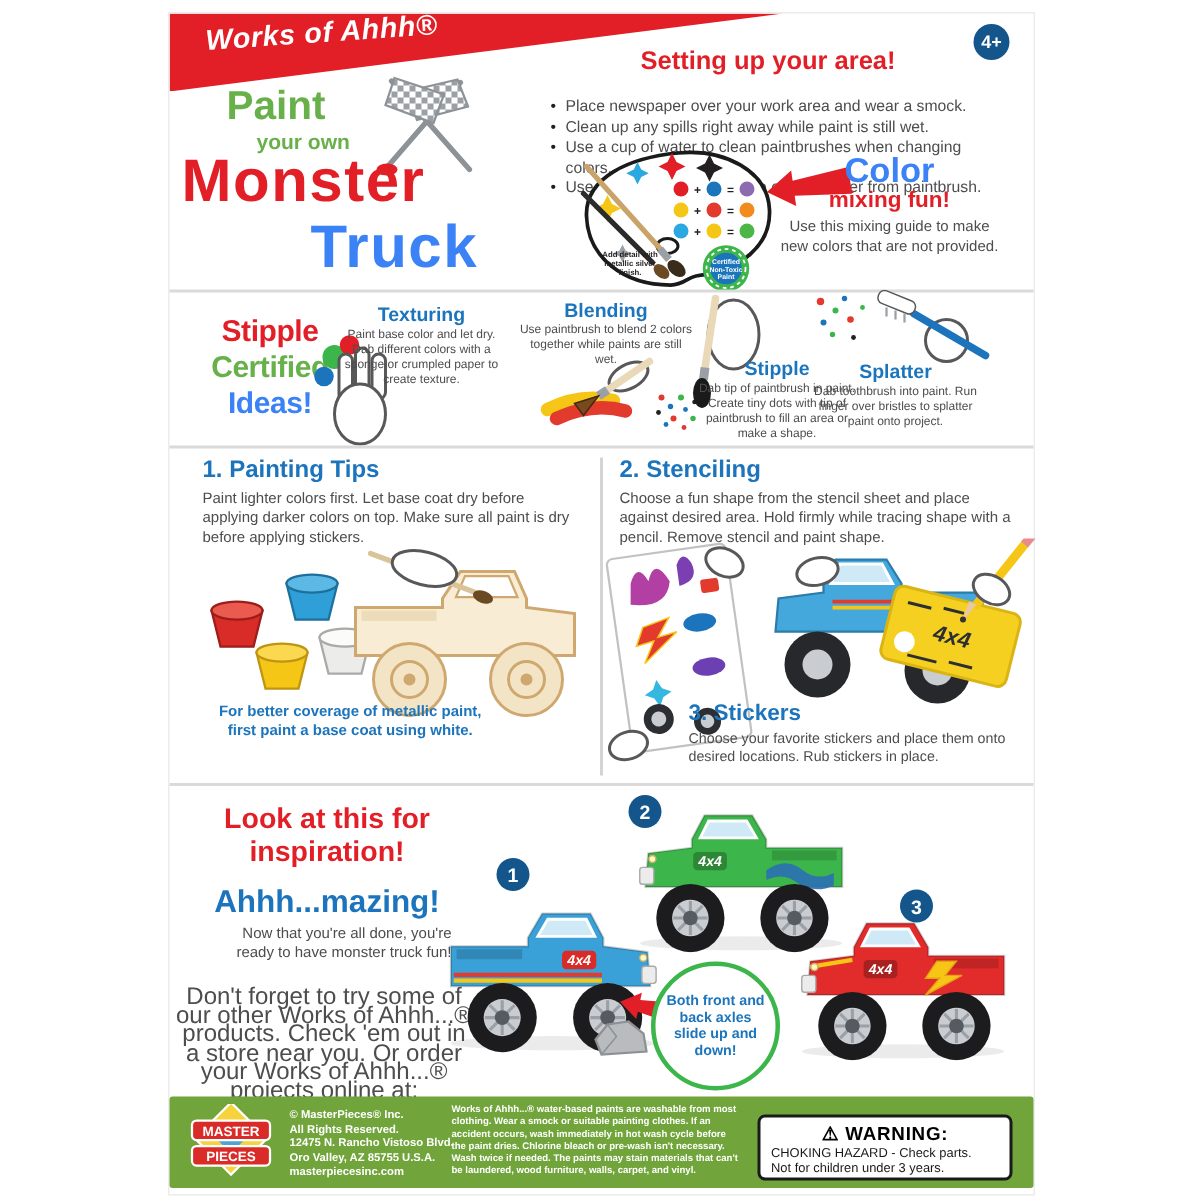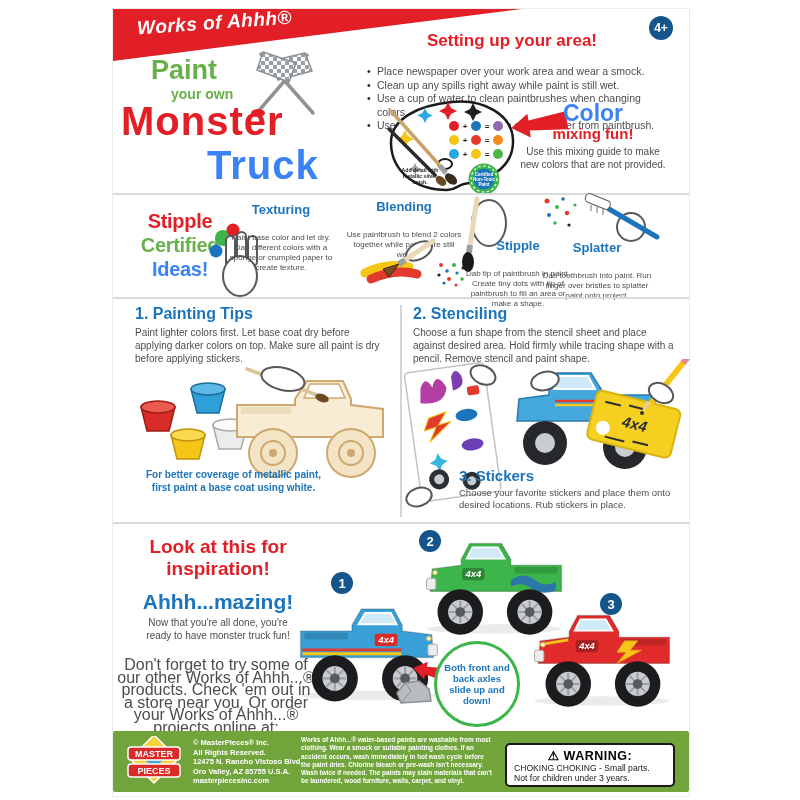--- a/index.html
+++ b/index.html
@@ -42,21 +42,21 @@
   .hr{left:0;width:100%;height:2px;background:#dadada;}
   #hr1{top:184px}#hr2{top:288px}#hr3{top:513px}
   #vr{left:287px;top:296px;width:2px;height:212px;background:#d4d4d4;}
 
   
   #creative-title{left:10px;top:200px;width:114px;text-align:center;font-size:20px;
     font-weight:bold;line-height:24px;letter-spacing:-.3px;}
   #sponge{left:96px;top:211px;}
   .tech{position:absolute;text-align:center;}
   .tech .nm{font-size:13px;font-weight:bold;color:#1c75bc;}
-  .tech .tx{font-size:8px;line-height:10px;color:#4d4d4f;margin-top:16px;}
+  .tech .tx{font-size:8px;line-height:10px;color:#4d4d4f;margin-top:1px;}
   #tech-texturing{left:112px;top:193px;width:112px;}
   #tech-blending{left:233px;top:190px;width:116px;}
   #tech-stipple{left:350px;top:229px;width:110px;}
   #tech-splatter{left:428px;top:231px;width:112px;}
   #ill-blend{left:246px;top:226px;}
   #ill-stipple{left:316px;top:184px;}
   #ill-splatter{left:426px;top:184px;}
 
   
   .step-title{font-size:16px;font-weight:bold;color:#1c75bc;margin:0 0 3px;}
@@ -70,21 +70,21 @@
   #stickersheet{left:290px;top:350px;}
   #stenciltruck{left:392px;top:350px;}
   #step3{left:346px;top:458px;width:216px;}
   #step3 .step-title{font-size:15px;}
   #step3 .step-body{font-size:9.5px;line-height:12px;}
 
   
   #look{left:10px;top:527px;width:190px;text-align:center;font-size:19px;line-height:22px;
     font-weight:bold;color:#e21f26;}
   #ahhh{left:10px;top:581px;width:190px;text-align:center;font-size:21px;font-weight:bold;color:#1c75bc;}
-  #insp1{left:22px;top:608px;width:166px;text-align:center;font-size:10px;line-height:12.5px;color:#4d4d4f;}
+  #insp1{left:22px;top:608px;width:166px;text-align:right;font-size:10px;line-height:12.5px;color:#4d4d4f;}
   #insp2{left:2px;top:650px;width:202px;text-align:center;font-size:16px;line-height:12.5px;color:#4d4d4f;}
   #insp-url{font-weight:normal;}
   .truck{position:absolute;}
   #truck1{left:180px;top:585px;}
   #truck2{left:306px;top:520px;}
   #truck3{left:414px;top:592px;}
   .num-badge{position:absolute;width:22px;height:22px;border-radius:50%;background:#14568c;color:#fff;
     font-size:13px;font-weight:bold;display:flex;align-items:center;justify-content:center;}
   #badge1{left:218px;top:563px;}
   #badge2{left:306px;top:521px;}
@@ -501,17 +501,17 @@
     <div>12475 N. Rancho Vistoso Blvd.</div>
     <div>Oro Valley, AZ 85755 U.S.A.</div>
     <div>masterpiecesinc.com</div>
   </div>
   <div id="wash" class="abs">Works of Ahhh...® water-based paints are washable from most clothing. Wear a smock or suitable painting clothes. If an accident occurs, wash immediately in hot wash cycle before the paint dries. Chlorine bleach or pre-wash isn't necessary. Wash twice if needed. The paints may stain materials that can't be laundered, wood furniture, walls, carpet, and vinyl.</div>
   <div id="warnbox" class="abs">
     <div class="wt">
       <span>⚠</span>
       <span>WARNING:</span>
     </div>
-    <div class="wl">CHOKING CHOKING - Small parts.</div>
+    <div class="wl">CHOKING HAZARD - Check parts.</div>
     <div class="wl">Not for children under 3 years.</div>
   </div>
 
 </div>
 
 </body></html>

